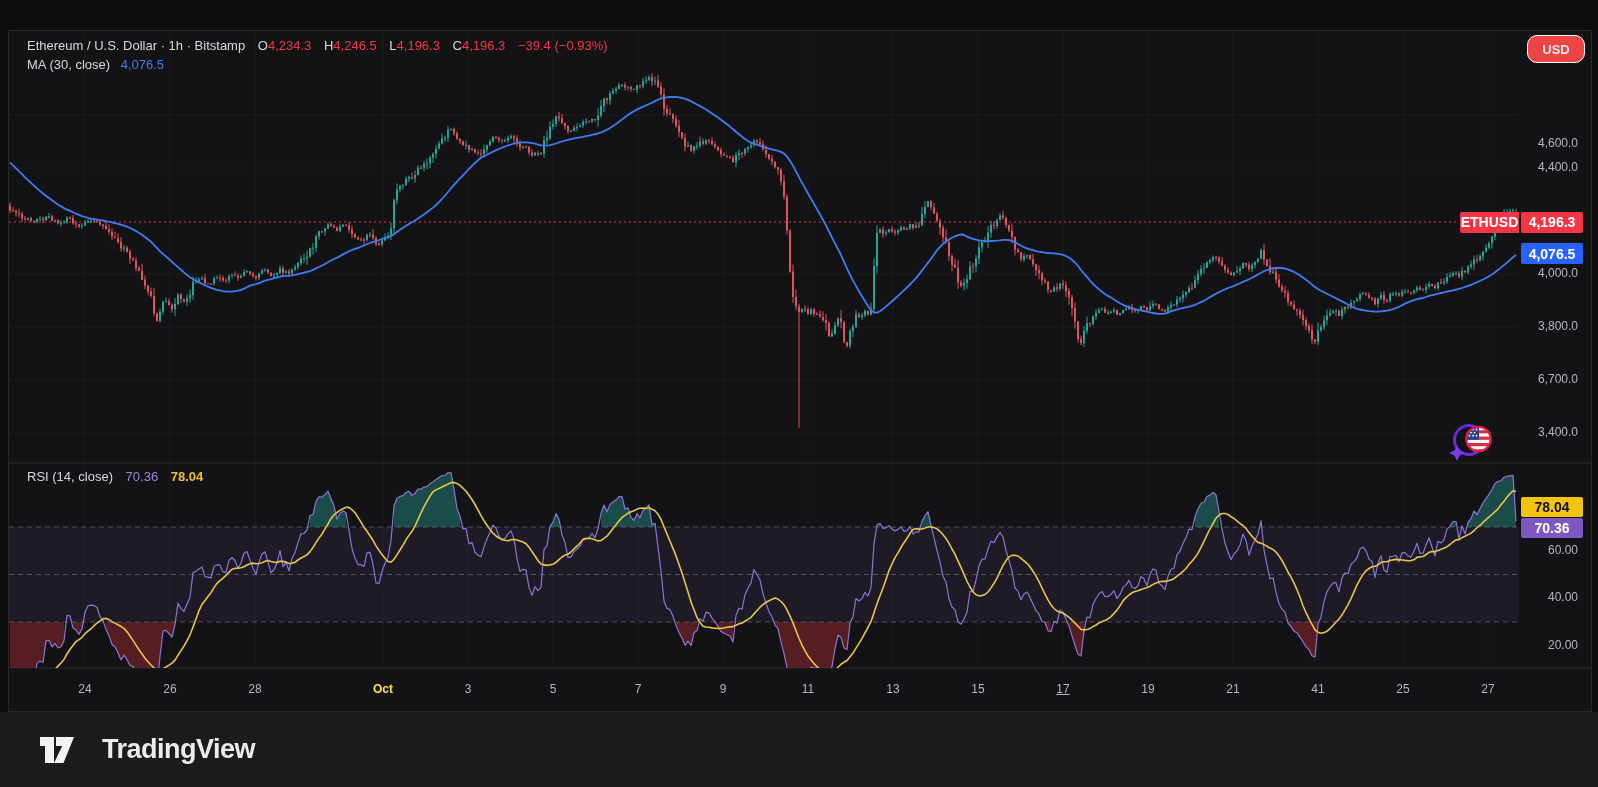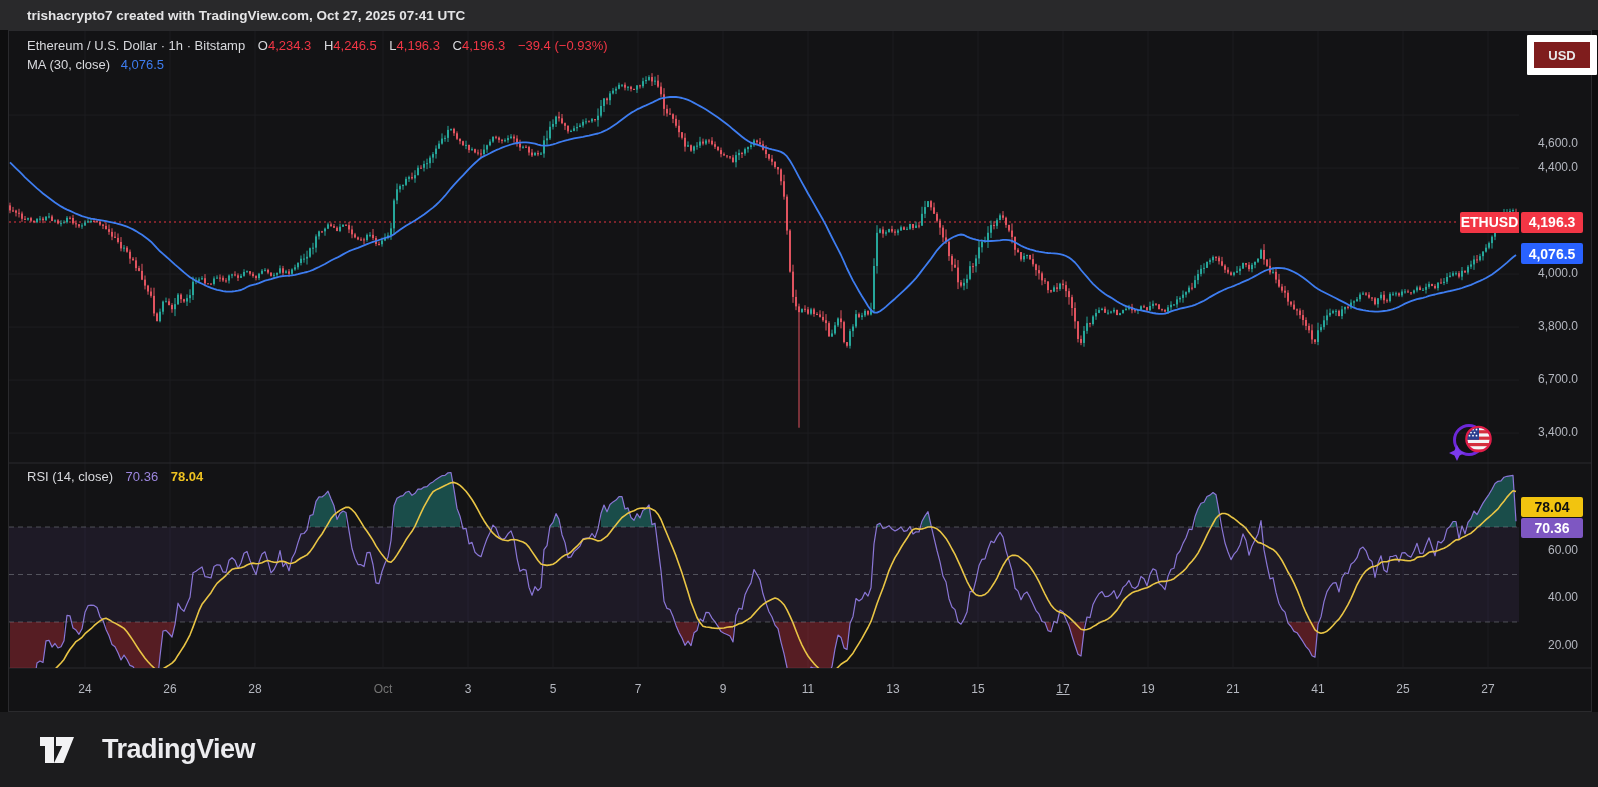--- a/index.html
+++ b/index.html
@@ -12,46 +12,43 @@
         background:#131315;border:1px solid #2a2a2d;box-sizing:border-box;}
   .chart-svg{position:absolute;left:0;top:0;z-index:1;}
   .legend{position:absolute;left:27px;z-index:3;font-size:13px;color:#d8d9dd;white-space:nowrap;}
   .ohlc-letter{color:#d8d9dd;margin-left:9px;}
   .ohlc-value{color:#f23645;}
   .chg{color:#f23645;margin-left:9px;}
   .ma-value{color:#3e7df0;margin-left:7px;}
   .rsi-value{color:#9c86de;margin-left:9px;}
   .rsi-ma-value{color:#eec221;margin-left:9px;font-weight:700;}
   .currency-btn{position:absolute;left:1527px;top:35px;width:56px;height:26px;
-        border:7px solid #ffffff;border-radius:1px;background:#7f1d1d;
+        border:1px solid #ffffff;border-radius:10px;background:#ef4444;
         color:#e8e8ea;font-size:13px;font-weight:700;display:flex;
         align-items:center;justify-content:center;z-index:3;cursor:pointer;}
   .axis-label{position:absolute;right:20px;width:70px;text-align:right;
         color:#b4b7bf;font-size:12px;z-index:2;}
   .time-label{position:absolute;top:682px;width:44px;text-align:center;
         color:#b4b7bf;font-size:12px;z-index:2;}
-  .time-label.emph{color:#737373;font-weight:400;}
+  .time-label.emph{color:#fde047;font-weight:700;}
   .badge{position:absolute;width:62px;height:21px;border-radius:2px;z-index:3;
         color:#fff;font-size:14px;font-weight:700;display:flex;
         align-items:center;justify-content:center;text-align:center;}
   .footer{position:absolute;left:0;top:712px;width:1598px;height:75px;
         background:#1c1c1e;display:flex;align-items:center;padding-left:40px;
         box-sizing:border-box;}
   .brand-text{color:#ececef;font-size:27px;font-weight:800;margin-left:28px;
         letter-spacing:-0.5px;}
   .sticker{position:absolute;left:1447px;top:419px;z-index:3;}
 </style>
 </head>
 <body>
 
 <div class="page">
 
-  <div class="attribution-bar">
-    <span>trishacrypto7 created with TradingView.com, Oct 27, 2025 07:41 UTC</span>
-  </div>
 
   <div class="chart-panel"></div>
 
   <svg class="chart-svg" id="chart-svg" width="1598" height="787" viewBox="0 0 1598 787">
       <defs>
         <clipPath id="clip-price">
           <rect x="9" y="33" width="1510" height="430"></rect>
         </clipPath>
         <clipPath id="clip-rsi">
           <rect x="9" y="465" width="1510" height="203"></rect>

